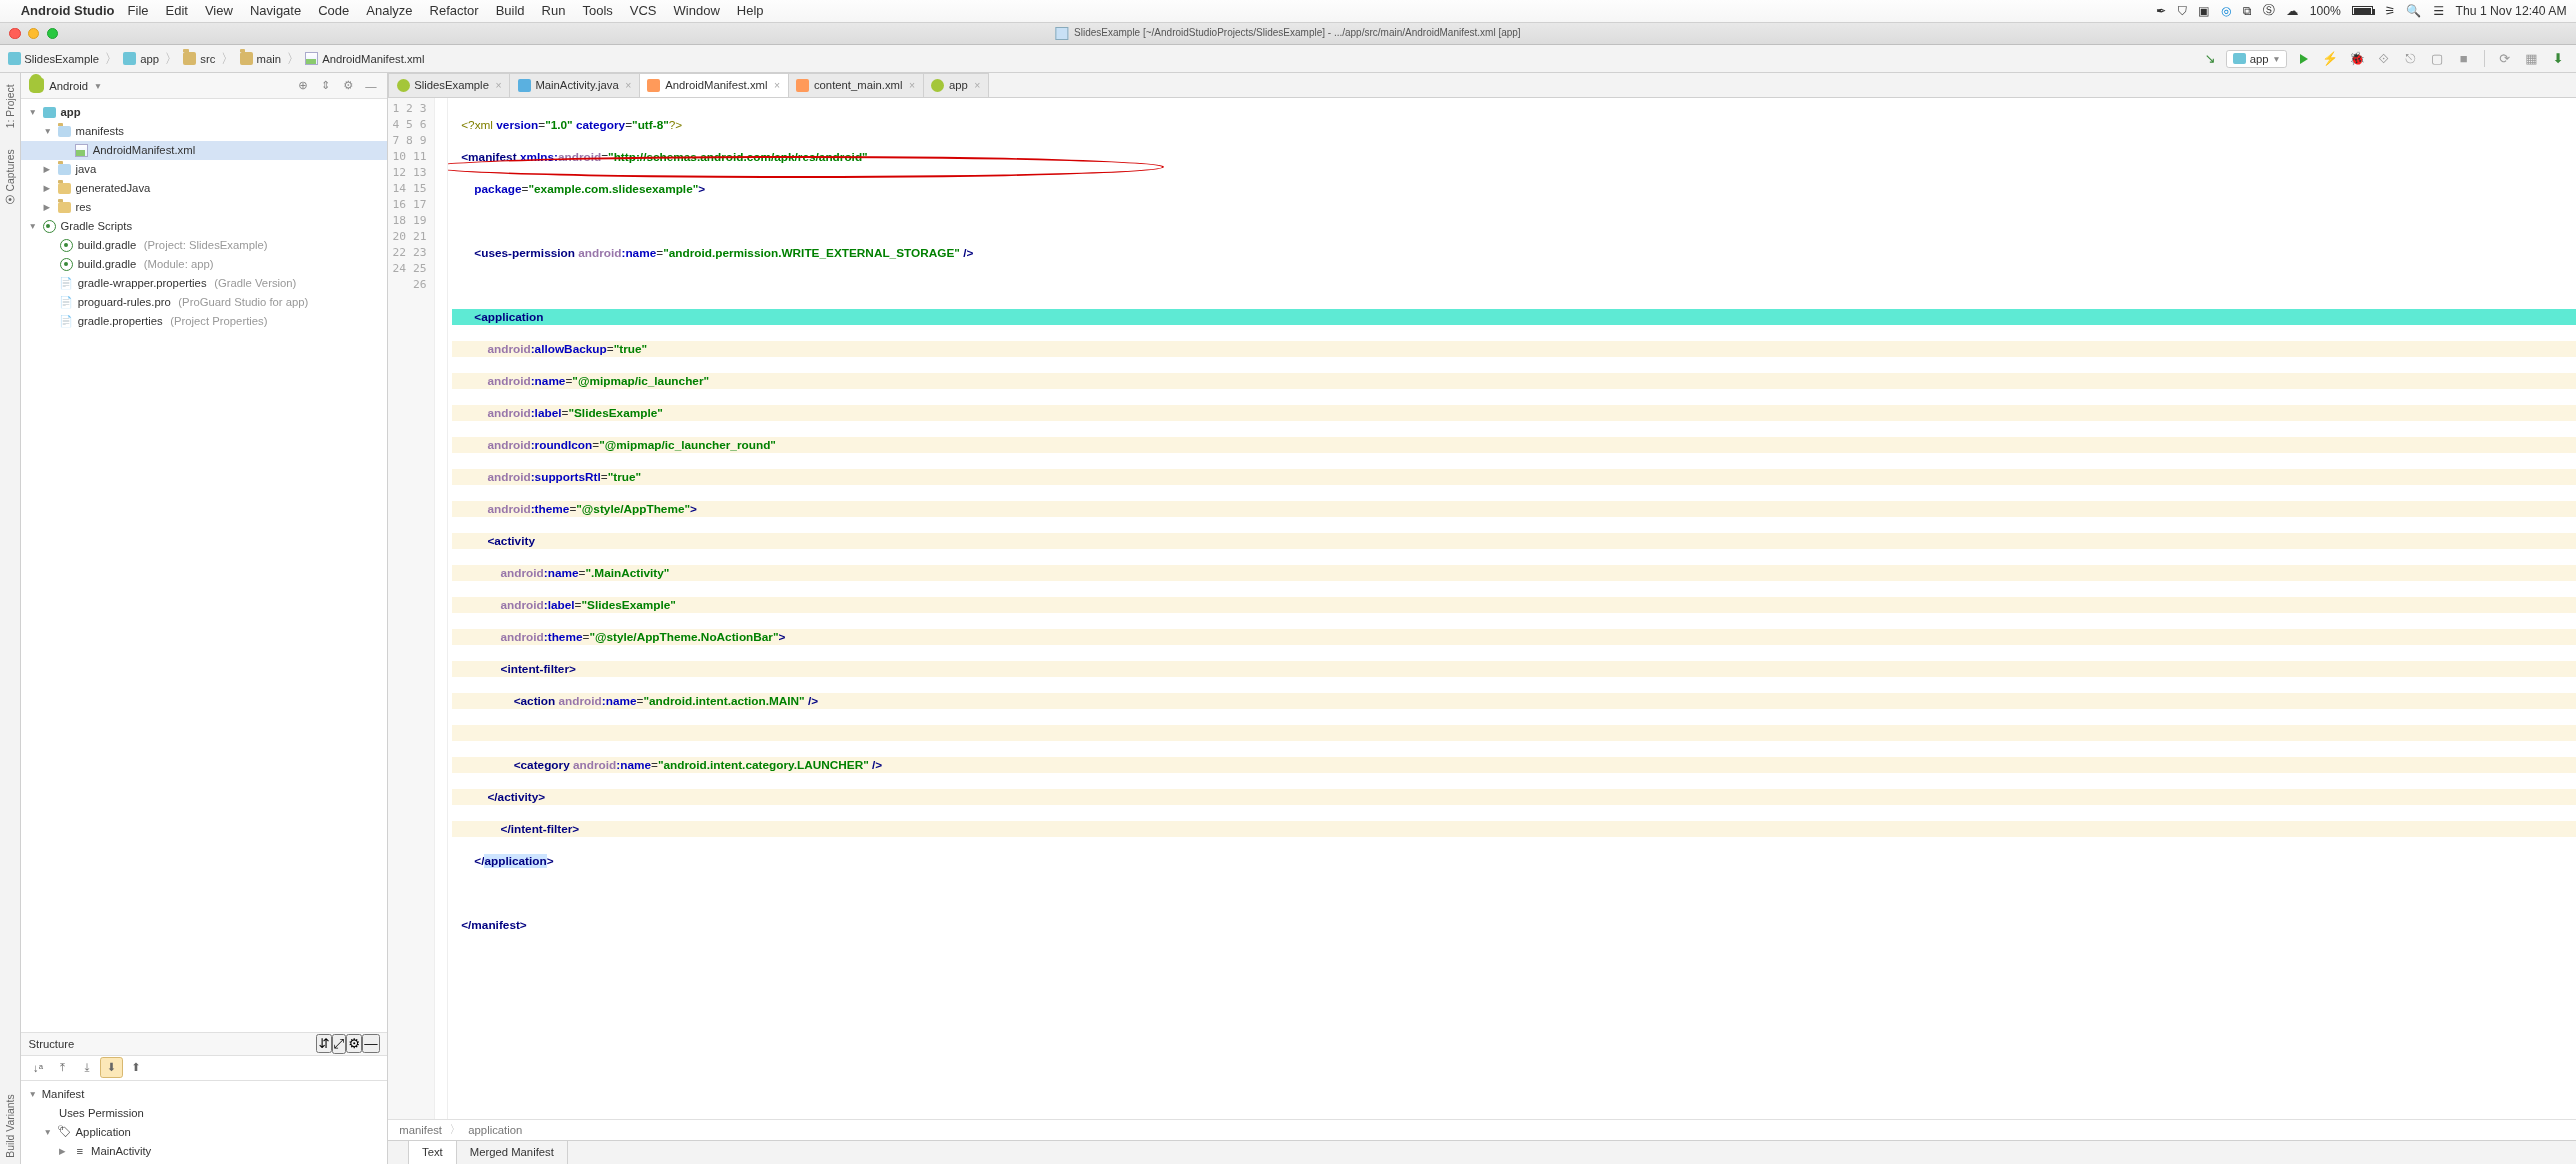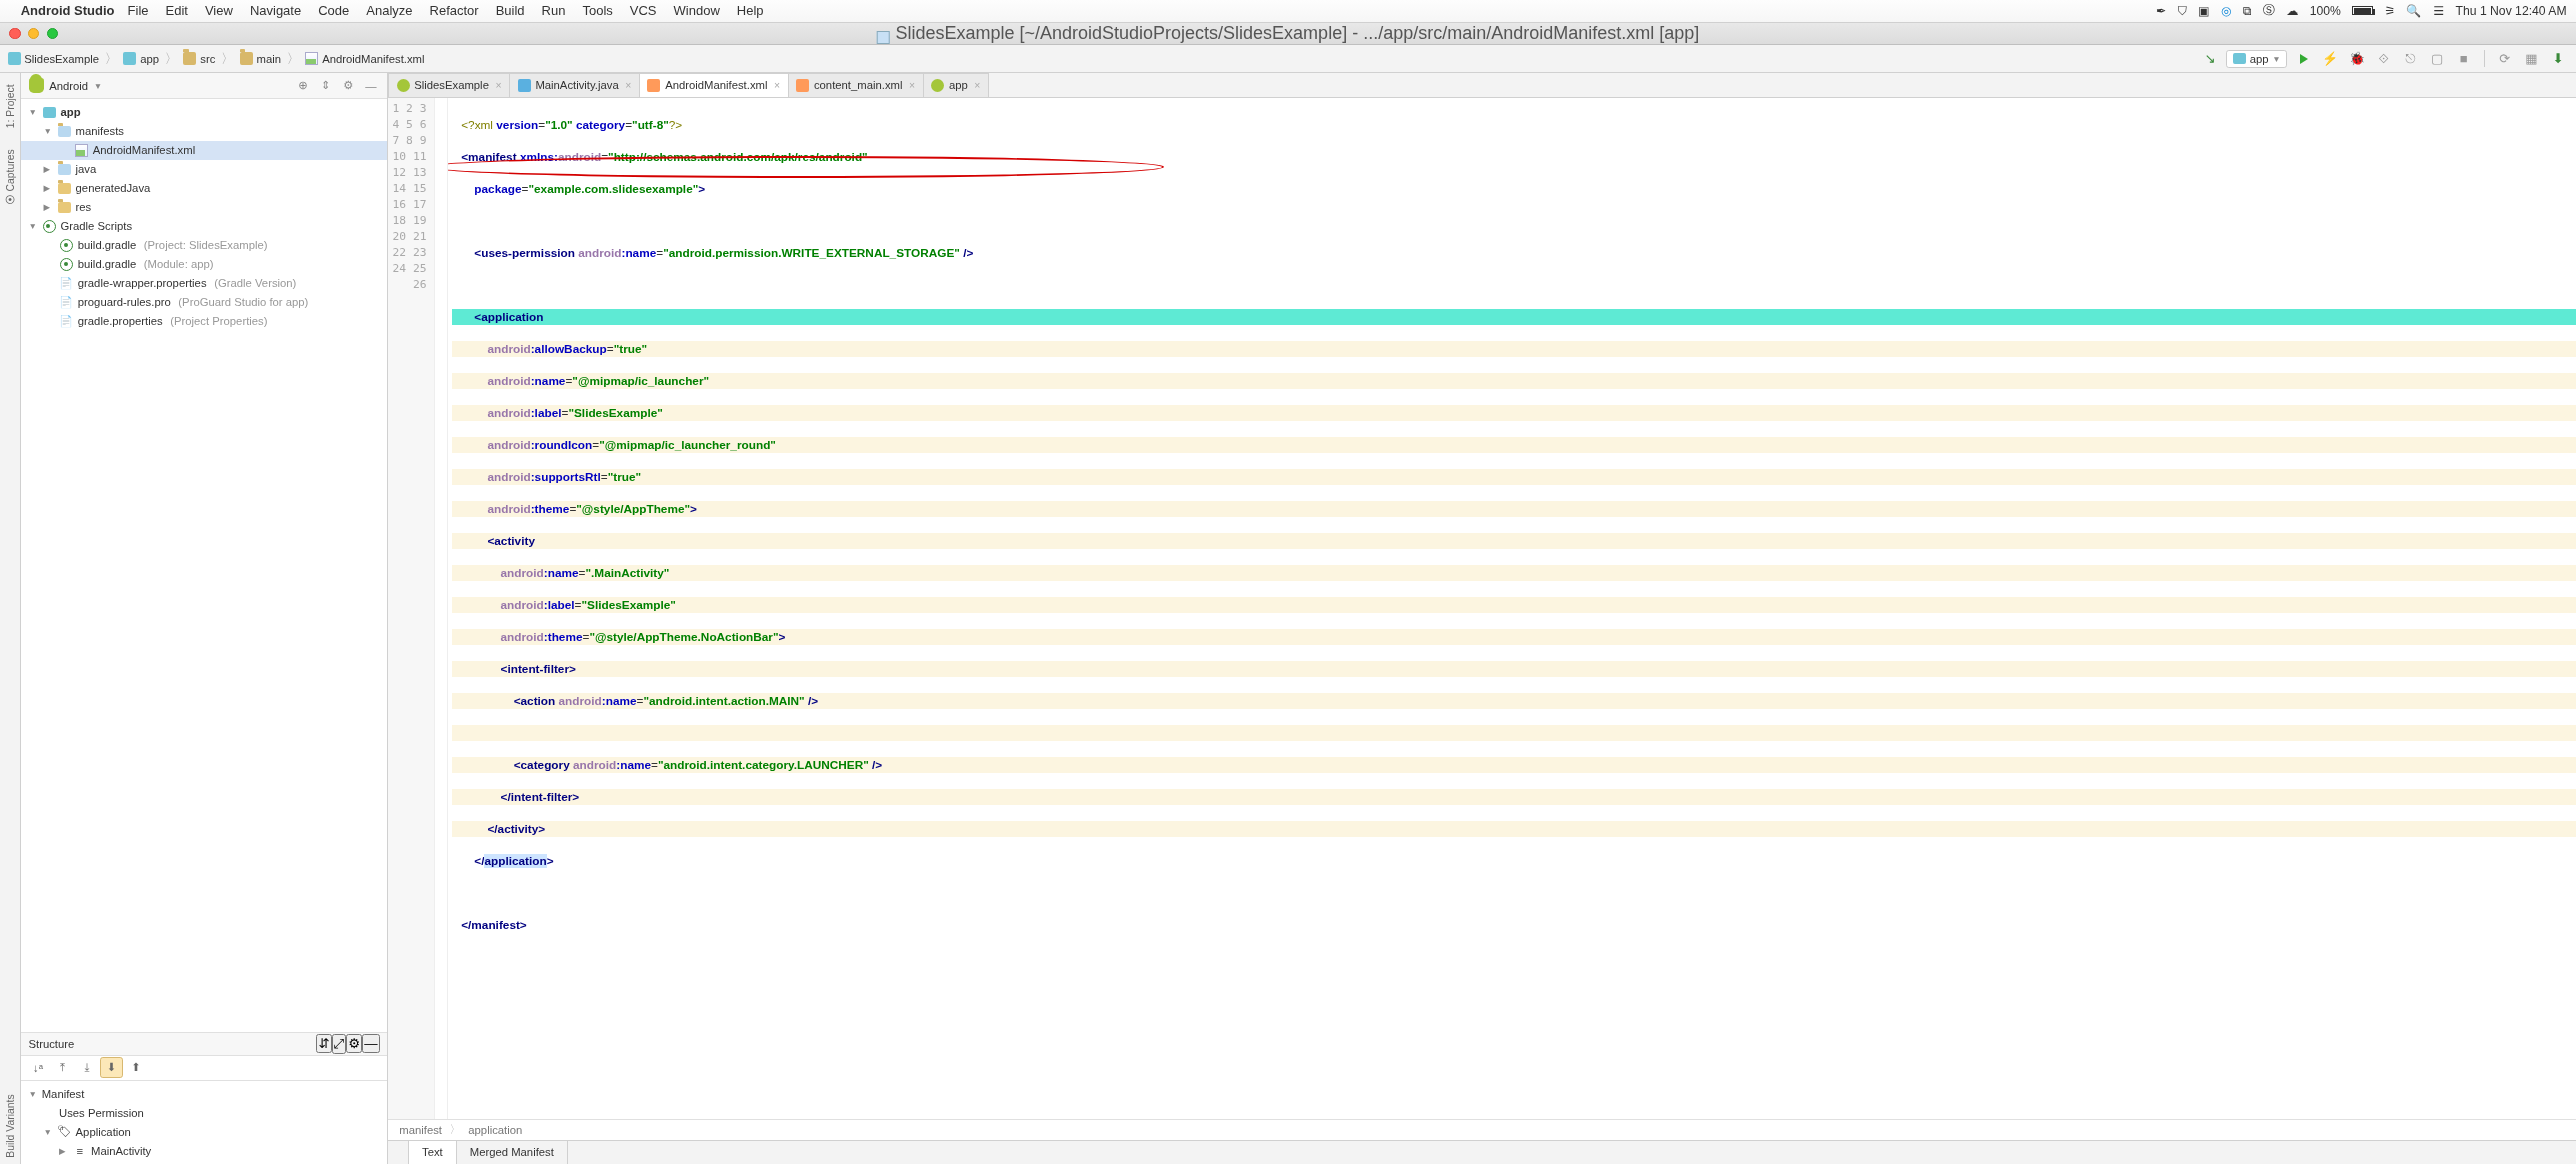--- a/index.html
+++ b/index.html
@@ -13,21 +13,21 @@
 .mac-menubar .right { margin-left: auto; display: flex; align-items: center; gap: 11.3px; }
 .mac-menubar .right span { font-size: 12.2px; }
 
 
 .titlebar { height: 22.6px; background: linear-gradient(#e8e8e8,#dcdcdc); display: flex; align-items: center; border-bottom: 0.9px solid #bfbfbf; position: relative; }
 .traffic { display: flex; gap: 7.5px; padding-left: 9.4px; }
 .traffic .dot { width: 11.3px; height: 11.3px; border-radius: 50%; }
 .dot.red { background: #ff5f57; border:0.9px solid #e3423a;}
 .dot.yellow { background: #febc2e; border:0.9px solid #dda023;}
 .dot.green { background: #28c840; border:0.9px solid #1fa232;}
-.titlebar .title { position: absolute; left: 50%; transform: translateX(-50%); color: #555; font-size: 18px; display:flex; align-items:flex-end; gap:5.7px;}
+.titlebar .title { position: absolute; left: 50%; transform: translateX(-50%); color: #555; font-size: 10px; display:flex; align-items:flex-start; gap:5.7px;}
 .titlebar .title .file-icon { width:13px; height:13px; background:#c8e0f5; border:0.9px solid #8ab; display:inline-block;}
 
 
 .navbar { height: 28px; background: #f3f3f3; border-bottom: 0.9px solid #d0d0d0; display: flex; align-items: center; padding: 0 7.5px; font-size: 11.3px; }
 .breadcrumb { display: flex; align-items: center; gap: 3.8px; }
 .breadcrumb .sep { color: #aaa; margin: 0 1.9px; font-size:13px;}
 .breadcrumb .crumb { display: flex; align-items: center; gap: 3.8px; cursor: default; }
 .crumb .ico { width: 13px; height: 13px; display: inline-block; }
 .ico.folder { background: #d8b86a; border-radius: 1.9px; position:relative;}
 .ico.folder::before{content:"";position:absolute;top:-2.8px;left:0;width:5.7px;height:2.8px;background:#d8b86a;border-radius:0.9px 0.9px 0 0;}
@@ -440,22 +440,22 @@
 <div class="line hl-block"><span>        </span><span class="ns">android</span><span class="attr">:supportsRtl</span><span>=</span><span class="str">"true"</span></div>
 <div class="line hl-block"><span>        </span><span class="ns">android</span><span class="attr">:theme</span><span>=</span><span class="str">"@style/AppTheme"</span><span class="tag">&gt;</span></div>
 <div class="line hl-block"><span class="tag">        &lt;activity</span></div>
 <div class="line hl-block"><span>            </span><span class="ns">android</span><span class="attr">:name</span><span>=</span><span class="str">".MainActivity"</span></div>
 <div class="line hl-block"><span>            </span><span class="ns">android</span><span class="attr">:label</span><span>=</span><span class="str">"SlidesExample"</span></div>
 <div class="line hl-block"><span>            </span><span class="ns">android</span><span class="attr">:theme</span><span>=</span><span class="str">"@style/AppTheme.NoActionBar"</span><span class="tag">&gt;</span></div>
 <div class="line hl-block"><span class="tag">            &lt;intent-filter&gt;</span></div>
 <div class="line hl-block"><span class="tag">                &lt;action </span><span class="ns">android</span><span class="attr">:name</span><span>=</span><span class="str">"android.intent.action.MAIN"</span><span class="tag"> /&gt;</span></div>
 <div class="line hl-block"> </div>
 <div class="line hl-block"><span class="tag">                &lt;category </span><span class="ns">android</span><span class="attr">:name</span><span>=</span><span class="str">"android.intent.category.LAUNCHER"</span><span class="tag"> /&gt;</span></div>
+<div class="line hl-block"><span class="tag">        &lt;/activity&gt;</span></div>
 <div class="line hl-block"><span class="tag">            &lt;/intent-filter&gt;</span></div>
-<div class="line hl-block"><span class="tag">        &lt;/activity&gt;</span></div>
 <div class="line"><span class="tag">    &lt;/</span><span class="tag" style="background:#cde4ff;">application</span><span class="tag">&gt;</span></div>
 <div class="line"> </div>
 <div class="line"><span class="tag">&lt;/manifest&gt;</span></div>
         <div class="red-ellipse" style="left:-19px;top:58px;width:735px;height:22.6px;"></div>
       </div>
     </div>
 
     <div class="editor-crumbs">
       <span>manifest</span>
       <span class="sep2">〉</span>

